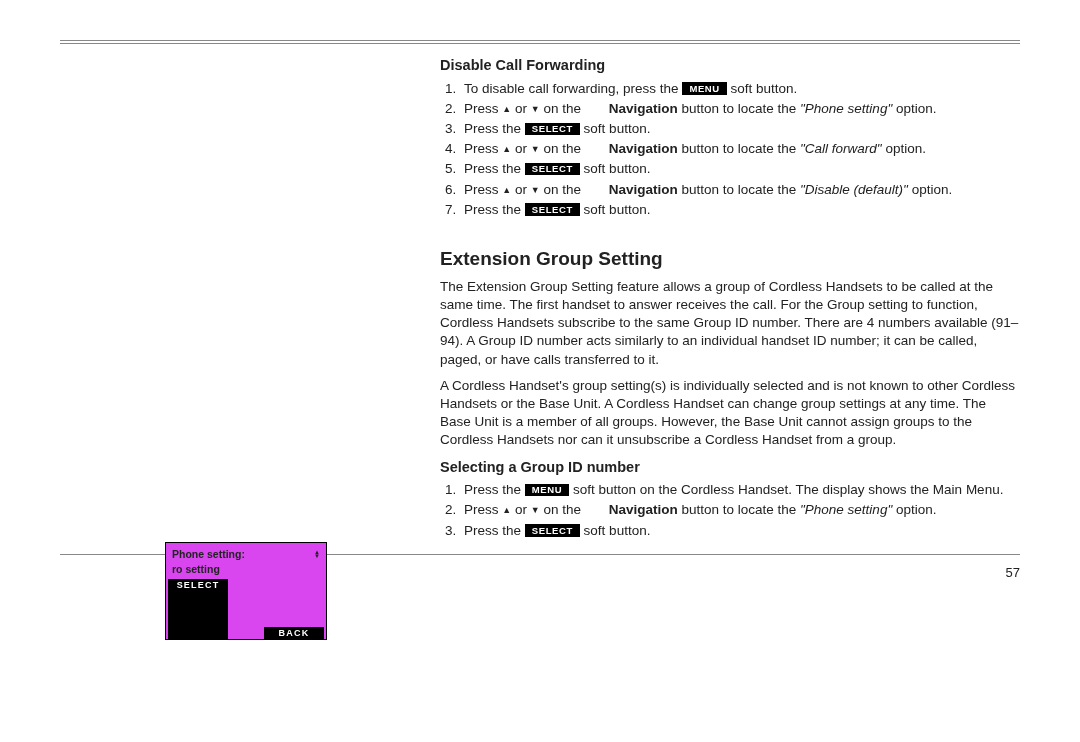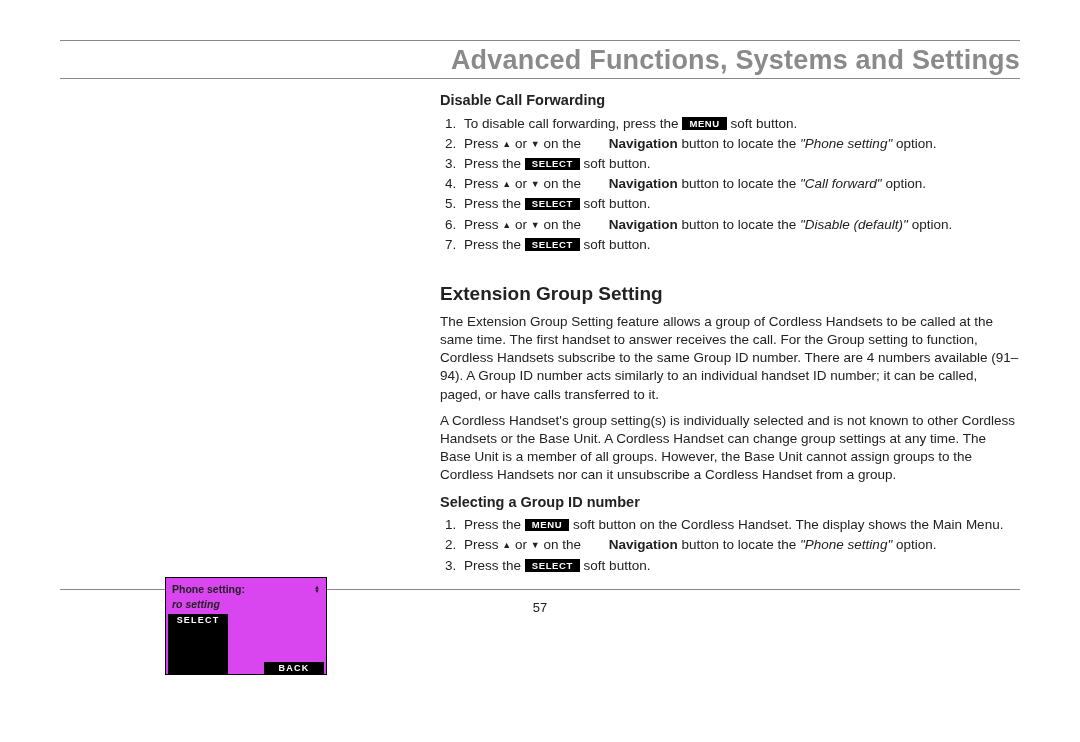--- a/index.html
+++ b/index.html
@@ -87,21 +87,21 @@
     vertical-align: 1px;
     letter-spacing: 0.6px;
     line-height: 1;
   }
   .arrow {
     display: inline-block;
     font-size: 9px;
     vertical-align: 1px;
   }
   .page-num {
-    text-align: center;
+    text-align: right;
     font-size: 13px;
     color: #222;
     margin-top: 10px;
   }
   .footer-rule {
     border-top: 1px solid #888;
     margin-top: 10px;
   }
   
   .phone-display {
@@ -116,21 +116,20 @@
   }
   .phone-display .pd-top {
     padding: 5px 6px 2px 6px;
     display: flex;
     justify-content: space-between;
     align-items: center;
   }
   .phone-display .pd-mid {
     padding: 1px 6px 4px 6px;
     font-weight: bold;
-    font-style: italic;
   }
   .phone-display .pd-soft {
     display: flex;
     border-top: 0;
   }
   .phone-display .pd-soft .sk {
     width: 60px;
     background: #000;
     color: #fff;
     text-align: center;
@@ -146,21 +145,20 @@
     flex-direction: column;
     font-size: 6px;
     line-height: 0.7;
   }
 </style>
 </head>
 <body>
 
 <div class="page">
   <div class="header-rule-top"></div>
-  <div class="header-title">Advanced Functions, Systems and Settings</div>
   <div class="header-rule-bottom"></div>
 
   <div class="content-area">
     <div class="left-col">
       <div class="phone-display">
         <div class="pd-top">
           <span>Phone setting:</span>
           <span class="updown-icon">
             <span>▲</span>
               <span>▼</span>

